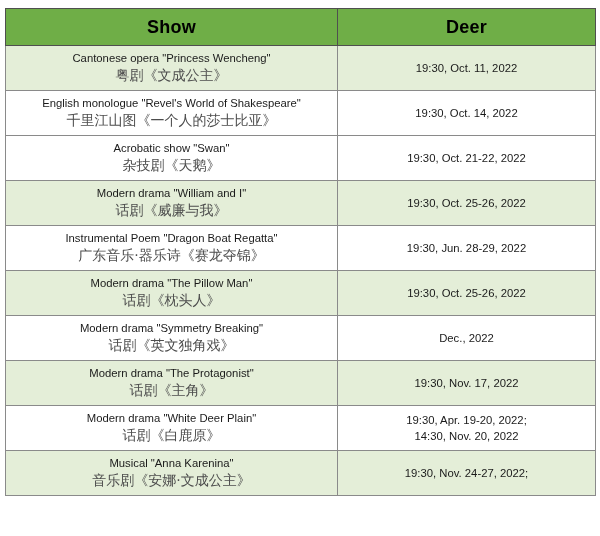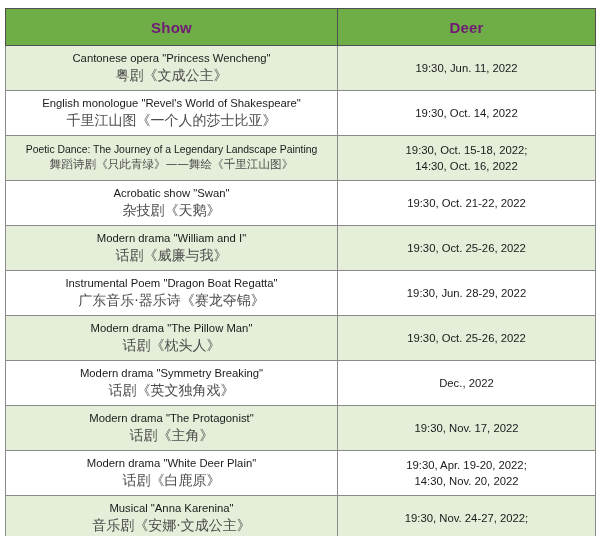--- a/index.html
+++ b/index.html
@@ -24,22 +24,22 @@
     width: 590px;
     border-collapse: collapse;
     table-layout: fixed;
     border: 1px solid #6b6b6b;
   }
   table.schedule col.col-show { width: 332px; }
   table.schedule col.col-time { width: 258px; }
 
   thead th {
     background: #6fae47;
-    color: #701a75;
-    font-size: 15px;
+    color: #000000;
+    font-size: 18px;
     font-weight: bold;
     text-align: center;
     height: 34px;
     border: 1px solid #4f4f4f;
     letter-spacing: 0.2px;
   }
 
   tbody td {
     border: 1px solid #8a8a8a;
     text-align: center;
@@ -91,40 +91,30 @@
         <th>Deer</th>
       </tr>
     </thead>
     <tbody id="schedule-body">
         <tr class="shade">
           <td class="show-cell">
             <span class="title-en">Cantonese opera "Princess Wencheng"</span>
             <span class="title-zh">粤剧《文成公主》</span>
           </td>
           <td class="time-cell">
-            <span class="time-line">19:30, Jun. 11, 2022</span>
+            <span class="time-line">19:30, Oct. 11, 2022</span>
           </td>
         </tr>
         <tr class="plain">
           <td class="show-cell">
             <span class="title-en">English monologue "Revel's World of Shakespeare"</span>
             <span class="title-zh">千里江山图《一个人的莎士比亚》</span>
           </td>
           <td class="time-cell">
             <span class="time-line">19:30, Oct. 14, 2022</span>
-          </td>
-        </tr>
-        <tr class="shade">
-          <td class="show-cell tight">
-            <span class="title-en">Poetic Dance: The Journey of a Legendary Landscape Painting</span>
-            <span class="title-zh">舞蹈诗剧《只此青绿》——舞绘《千里江山图》</span>
-          </td>
-          <td class="time-cell">
-            <span class="time-line">19:30, Oct. 15-18, 2022;</span>
-            <span class="time-line">14:30, Oct. 16, 2022</span>
           </td>
         </tr>
         <tr class="plain">
           <td class="show-cell">
             <span class="title-en">Acrobatic show "Swan"</span>
             <span class="title-zh">杂技剧《天鹅》</span>
           </td>
           <td class="time-cell">
             <span class="time-line">19:30, Oct. 21-22, 2022</span>
           </td>

